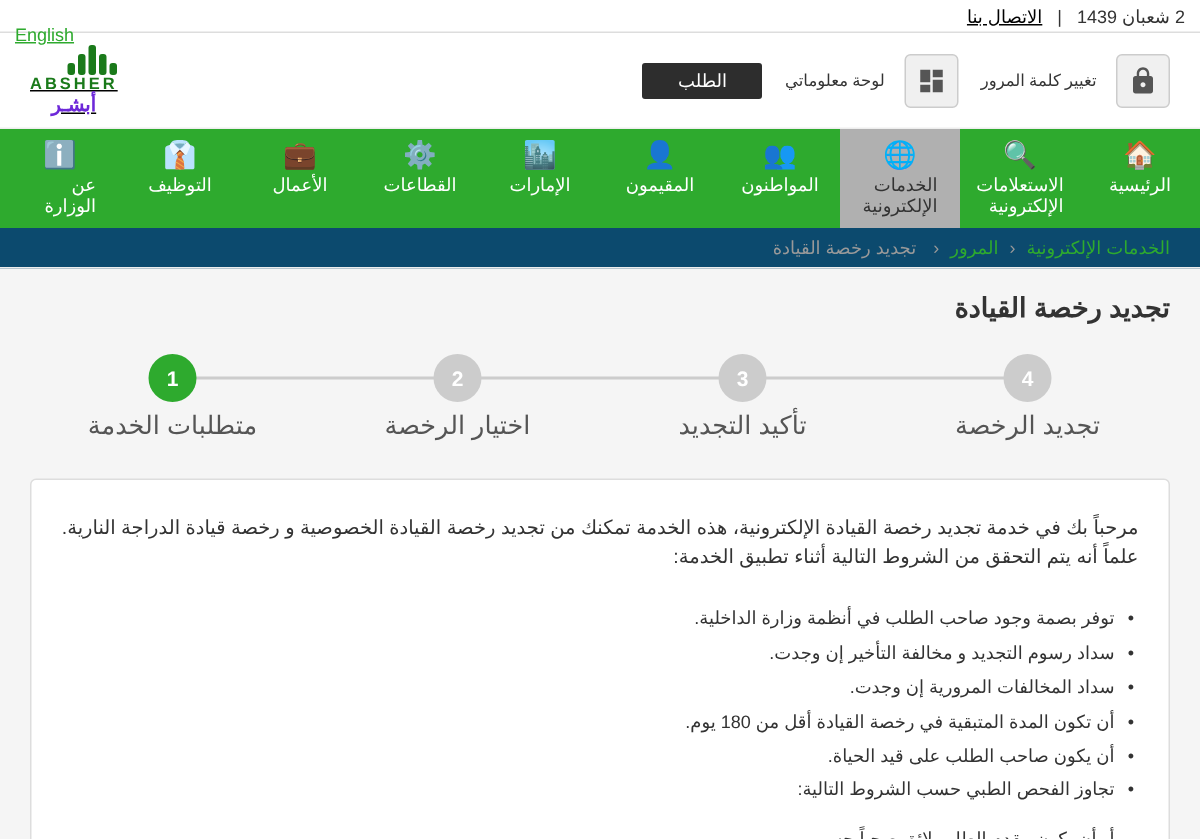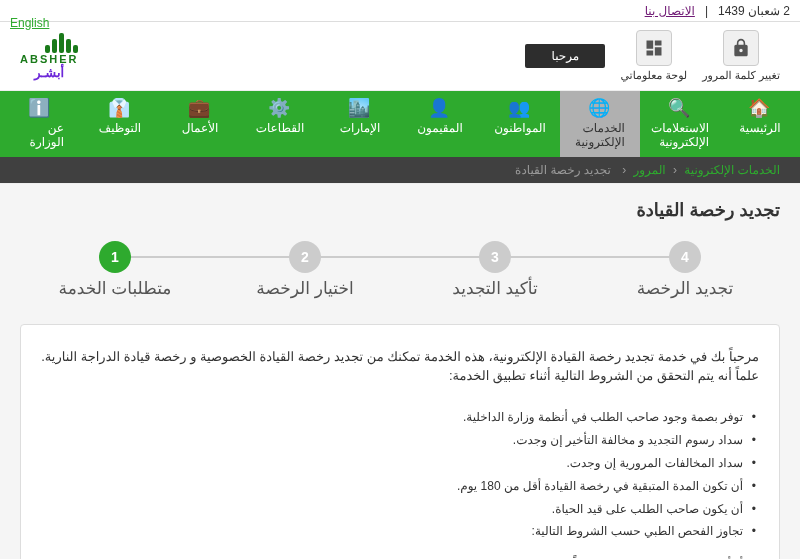--- a/index.html
+++ b/index.html
@@ -28,41 +28,43 @@
       align-items: center;
       border-bottom: 1px solid #eee;
     }
     .header-actions {
       display: flex;
       gap: 15px;
       align-items: center;
     }
     .header-action-item {
       display: flex;
-      flex-direction: column;
+      flex-direction: row;
       align-items: center;
       font-size: 11px;
       color: #333;
       cursor: pointer;
-      gap: 3px;
+      gap: 13px;
+      font-family: Liberation Serif, serif;
     }
     .header-action-item .icon-box {
       width: 36px;
       height: 36px;
       display: flex;
       align-items: center;
       justify-content: center;
       background: #f0f0f0;
       border: 1px solid #ccc;
       border-radius: 4px;
     }
     .logo-area {
       display: flex;
       align-items: flex-start;
       gap: 5px;
+      text-decoration: underline;
     }
     .logo-bars {
       display: flex;
       gap: 2px;
       align-items: flex-end;
     }
     .logo-bars span {
       background: #1a7a1a;
       width: 5px;
       border-radius: 2px;
@@ -95,21 +97,21 @@
       min-width: 80px;
     }
     .nav-item.active { background: #b0b0b0; color: #333; }
     .nav-icon {
       font-size: 18px;
       line-height: 1;
     }
 
     
     .breadcrumb {
-      background: #404040;
+      background: #0c4a6e;
       padding: 6px 20px;
       font-size: 12px;
       color: #555;
       border-bottom: 1px solid #eee;
       text-align: right;
     }
     .breadcrumb a { color: #2eaa2e; text-decoration: none; }
     .breadcrumb span { color: #999; margin: 0 4px; }
 
     
@@ -227,21 +229,21 @@
       color: #333;
     }
   </style>
 </head>
 <body>
 
 <div class="top-bar">
   <div class="top-bar-left">
     <span>2 شعبان 1439</span>
     <span>|</span>
-    <span style="color:#701a75;cursor:pointer;text-decoration:underline;">الاتصال بنا</span>
+    <span style="color:#000000;cursor:pointer;text-decoration:underline;">الاتصال بنا</span>
   </div>
   <div style="color:#2eaa2e;cursor:pointer;text-decoration:underline;direction:ltr;margin-top:24px;">English</div>
 </div>
 
 <div class="header">
   <div class="header-actions">
     <div class="header-action-item">
       <div class="icon-box">
         <svg width="20" height="20" viewBox="0 0 24 24" fill="#555">
             <path d="M18 8h-1V6c0-2.76-2.24-5-5-5S7 3.24 7 6v2H6c-1.1 0-2 .9-2 2v10c0 1.1.9 2 2 2h12c1.1 0 2-.9 2-2V10c0-1.1-.9-2-2-2zm-6 9c-1.1 0-2-.9-2-2s.9-2 2-2 2 .9 2 2-.9 2-2 2zm3.1-9H8.9V6c0-1.71 1.39-3.1 3.1-3.1 1.71 0 3.1 1.39 3.1 3.1v2z"></path>
@@ -251,21 +253,21 @@
     </div>
     <div class="header-action-item">
       <div class="icon-box">
         <svg width="20" height="20" viewBox="0 0 24 24" fill="#555">
             <path d="M3 13h8V3H3v10zm0 8h8v-6H3v6zm10 0h8V11h-8v10zm0-18v6h8V3h-8z"></path>
           </svg>
       </div>
       <span>لوحة معلوماتي</span>
     </div>
     <div class="welcome-box">
-      <span>مرحبا</span>
+      <span>الطلب</span>
     </div>
   </div>
   <div class="logo-area">
     <div style="text-align:center;">
       <div class="logo-bars">
         <span style="height:8px;"></span>
         <span style="height:14px;"></span>
         <span style="height:20px;"></span>
         <span style="height:14px;"></span>
         <span style="height:8px;"></span>

